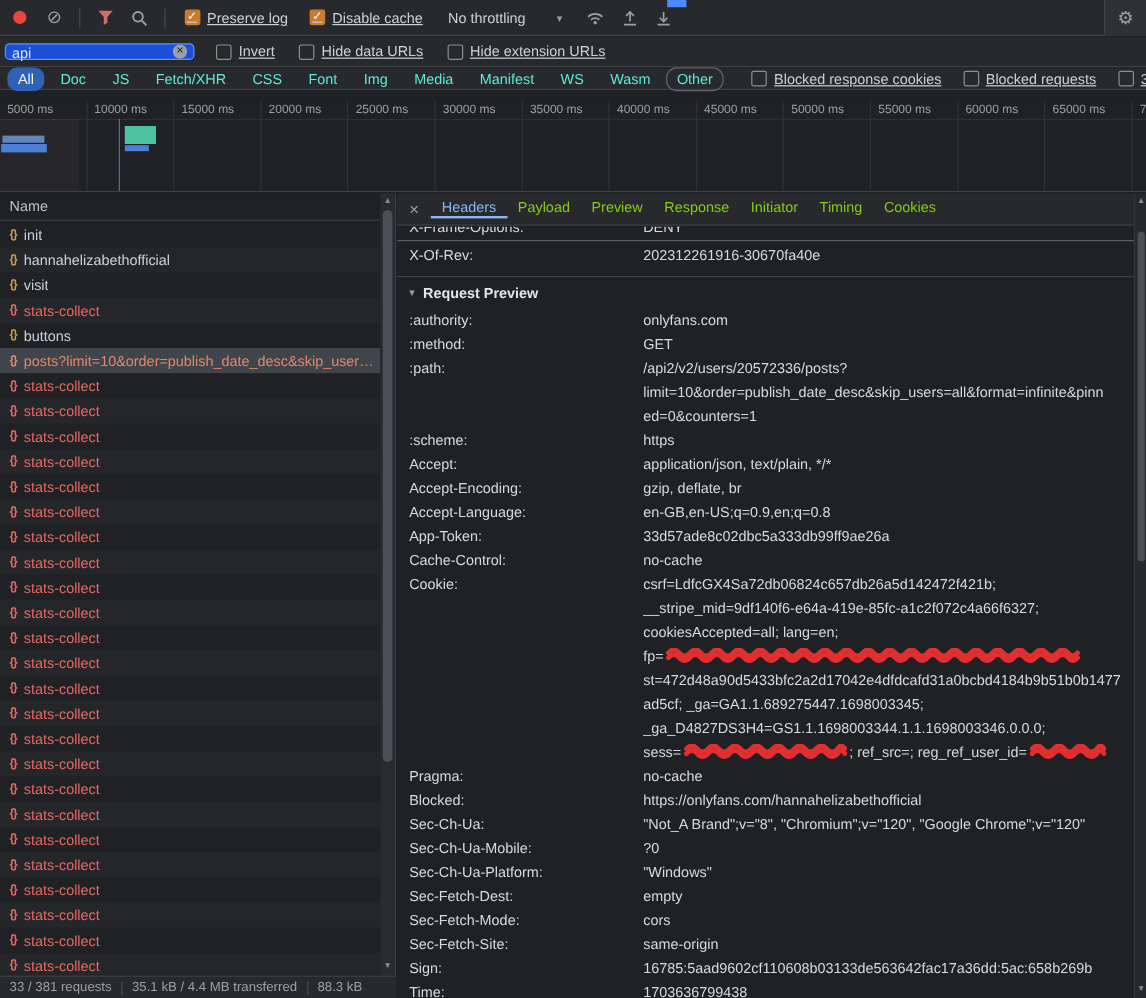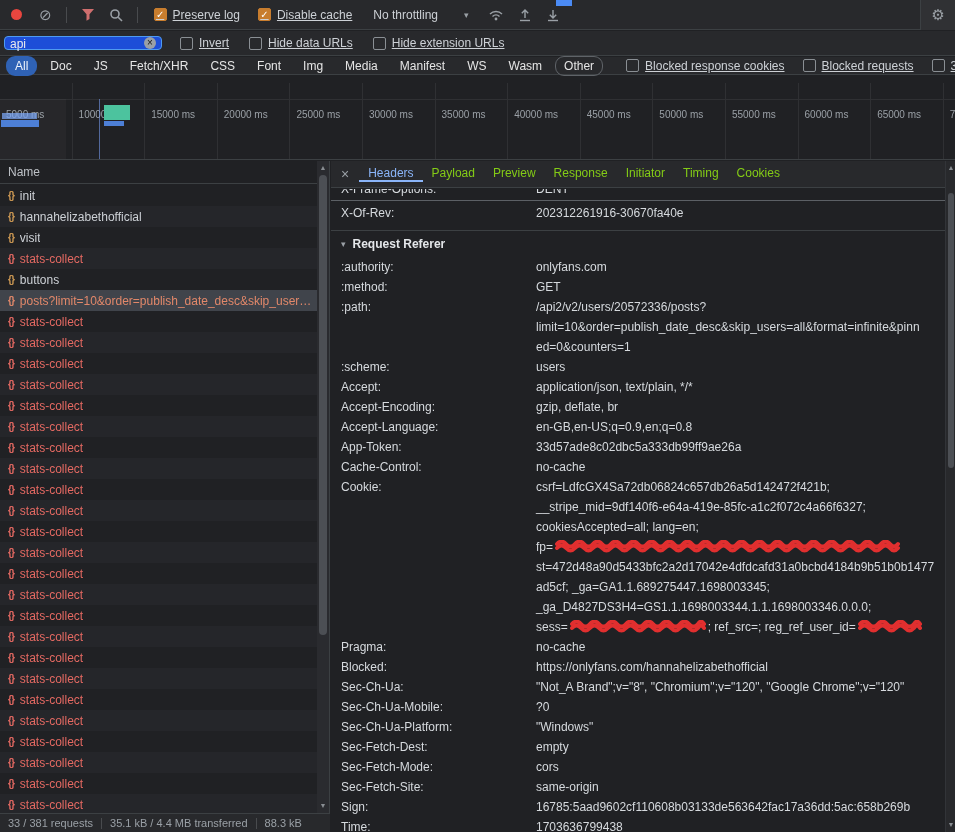--- a/index.html
+++ b/index.html
@@ -35,30 +35,30 @@
               display:flex;align-items:flex-start;padding:0 5px;color:#e8eaed;}
   .search-box .val{flex:1;}
   .clear-x{width:12px;height:12px;border-radius:50%;background:#9aa0a6;color:#17181a;font-size:10px;
            line-height:12px;text-align:center;flex:none;}
   .filterbar .cb{margin:0 10px;}
   .filterbar .cb:first-of-type{margin-left:18px;}
   
   .pillsbar{position:absolute;left:0;top:57px;width:955px;height:18px;background:#28292c;
             border-bottom:1px solid #3c4043;display:flex;align-items:center;}
   .pills{display:flex;align-items:center;margin-left:4px;}
-  .pill{padding:2px 8px;border-radius:9px;margin:0 2px;color:#e5e5e5;border:1px solid transparent;white-space:nowrap;}
+  .pill{padding:2px 8px;border-radius:9px;margin:0 2px;color:#5eead4;border:1px solid transparent;white-space:nowrap;}
   .pill.active{background:var(--pill-active-bg);color:#eef3fb;}
   .pill.outlined{border-color:#5f6368;}
   .pgap{width:12px;flex:none;}
   
   .timeline{position:absolute;left:0;top:83px;width:955px;height:77px;background:#202124;
             border-bottom:1px solid #3c4043;overflow:hidden;}
   .tslots{display:flex;height:100%;}
   .tslot{flex:0 0 72.6px;border-right:1px solid #2f3033;height:100%;}
-  .tlabel{font-size:10px;color:#9aa0a6;padding:3px 0 0 6px;white-space:nowrap;margin-top:23px;}
+  .tlabel{font-size:10px;color:#9aa0a6;padding:3px 0 0 6px;white-space:nowrap;}
   .tlabel-line{position:absolute;left:0;top:16px;width:955px;height:1px;background:#2f3033;}
   .tl-bar{position:absolute;}
   .tl-sel{left:0;top:16px;bottom:0;width:66px;background:rgba(255,255,255,.03);}
   .b1{left:2px;top:30px;width:35px;height:6px;background:#7aa4f0;opacity:.75;}
   .b2{left:1px;top:37px;width:38px;height:7px;background:var(--bar-blue);}
   .vmark{left:99px;top:16px;height:61px;width:1px;background:rgba(125,165,255,.55);}
   .teal{left:104px;top:22px;width:26px;height:15px;background:var(--bar-teal);}
   .tealsub{left:104px;top:38px;width:20px;height:5px;background:var(--bar-blue);}
   
   .left-col{position:absolute;left:0;top:161px;width:330px;bottom:0;background:#202124;border-right:1px solid #3c4043;}
@@ -425,42 +425,42 @@
             </div>
             <div class="topline"></div>
             <div class="hrow">
               <div class="hkey">X-Of-Rev:</div>
               <div class="hval">202312261916-30670fa40e</div>
             </div>
           </div>
         <div class="section-sep"></div>
         <div class="section-head">
           <span class="tri">▾</span>
-          <span>Request Referer</span>
+          <span>Request Preview</span>
         </div>
         <div id="headerRows">
             <div class="hrow">
               <div class="hkey">:authority:</div>
               <div class="hval">onlyfans.com</div>
             </div>
             <div class="hrow">
               <div class="hkey">:method:</div>
               <div class="hval">GET</div>
             </div>
             <div class="hrow">
               <div class="hkey">:path:</div>
               <div class="hval">
                 <div class="vline">/api2/v2/users/20572336/posts?</div>
                 <div class="vline">limit=10&amp;order=publish_date_desc&amp;skip_users=all&amp;format=infinite&amp;pinn</div>
                 <div class="vline">ed=0&amp;counters=1</div>
               </div>
             </div>
             <div class="hrow">
               <div class="hkey">:scheme:</div>
-              <div class="hval">users</div>
+              <div class="hval">https</div>
             </div>
             <div class="hrow">
               <div class="hkey">Accept:</div>
               <div class="hval">application/json, text/plain, */*</div>
             </div>
             <div class="hrow">
               <div class="hkey">Accept-Encoding:</div>
               <div class="hval">gzip, deflate, br</div>
             </div>
             <div class="hrow">

